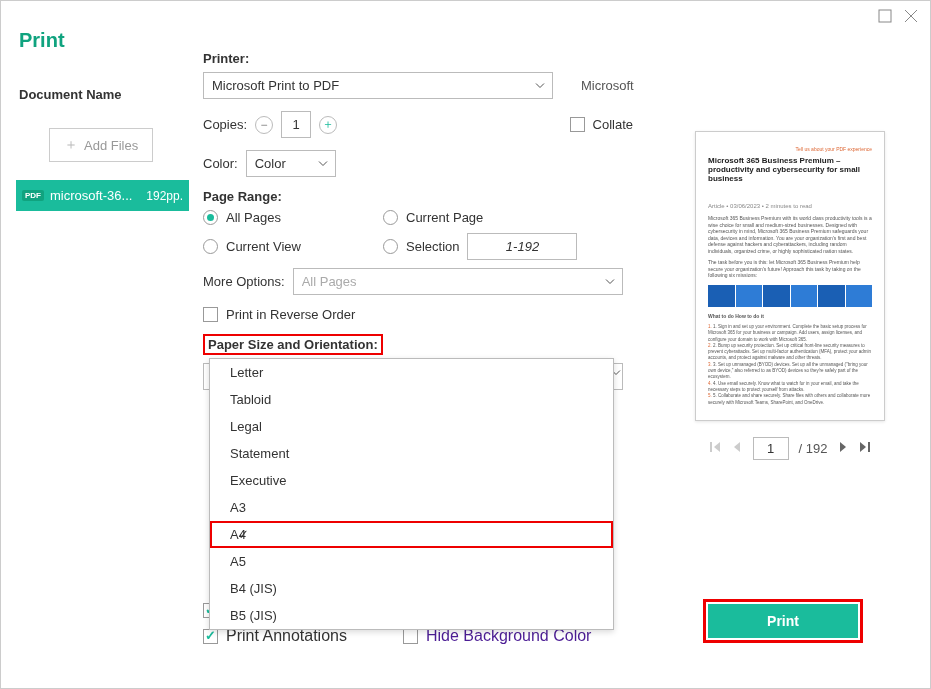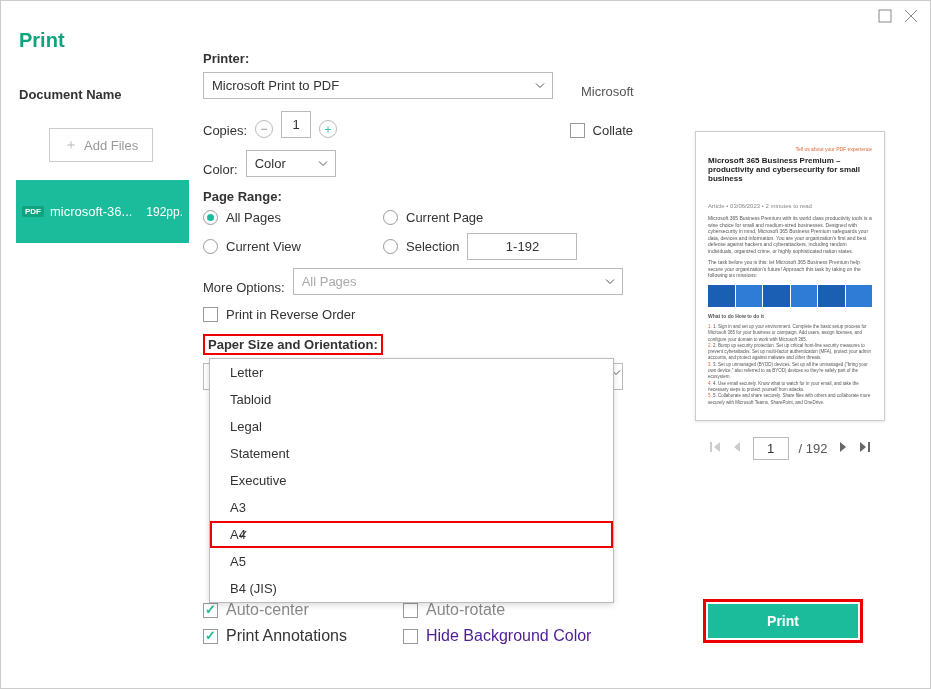--- a/index.html
+++ b/index.html
@@ -3,26 +3,26 @@
 <meta charset="utf-8">
 <style>
 * { box-sizing: border-box; margin: 0; padding: 0; font-family: -apple-system, "Segoe UI", Arial, sans-serif; }
 body { background: #fff; width: 931px; height: 689px; position: relative; border: 1px solid #ccc; overflow: hidden; }
 .titlebar { position: absolute; top: 8px; right: 12px; display: flex; gap: 12px; }
 .titlebar svg { width: 14px; height: 14px; stroke: #888; fill: none; }
 .left-col { position: absolute; left: 18px; top: 28px; width: 160px; }
 .title { color: #10a37f; font-weight: 700; font-size: 20px; margin-bottom: 35px; }
 .doc-name { color: #333; font-weight: 700; font-size: 13px; margin-bottom: 26px; }
 .add-files { border: 1px solid #ccc; background: #fff; color: #999; font-size: 13px; padding: 7px 14px; display: inline-flex; align-items: center; gap: 6px; cursor: pointer; margin-left: 30px; }
-.file-row { background: #1abc9c; color: #fff; display: flex; align-items: center; gap: 6px; padding: 24px 6px; font-size: 13px; margin-top: 18px; margin-left: -3px; width: 173px; }
+.file-row { background: #1abc9c; color: #fff; display: flex; align-items: center; gap: 6px; padding: 8px 6px; font-size: 13px; margin-top: 18px; margin-left: -3px; width: 173px; }
 .file-row .pdf-badge { background: #10a37f; color: #fff; font-size: 8px; font-weight: 700; padding: 1px 3px; border-radius: 2px; }
 .file-row .pages { margin-left: auto; font-size: 12px; }
 .mid-col { position: absolute; left: 202px; top: 50px; width: 430px; font-size: 13px; color: #333; }
 .lbl { font-weight: 700; margin-bottom: 6px; display: block; }
-.row { display: flex; align-items: flex-end; gap: 8px; margin-bottom: 12px; }
+.row { display: flex; align-items: center; gap: 8px; margin-bottom: 12px; }
 select, input[type=text] { border: 1px solid #bbb; font-size: 13px; padding: 5px 8px; background: #fff; color: #333; }
 .printer-select { width: 350px; appearance: none; }
 .select-wrap { position: relative; display: inline-block; }
 .select-wrap .chev { position: absolute; right: 8px; top: 50%; transform: translateY(-50%); pointer-events: none; }
 .chev svg { width: 10px; height: 10px; stroke: #555; }
 .property { color: #555; font-size: 13px; margin-left: 20px; cursor: pointer; }
 .circle-btn { width: 18px; height: 18px; border: 1px solid #bbb; border-radius: 50%; display: inline-flex; align-items: center; justify-content: center; font-size: 12px; color: #888; cursor: pointer; }
 .copies-input { width: 30px; text-align: center; padding: 3px; }
 .cb { width: 15px; height: 15px; border: 1px solid #999; display: inline-block; position: relative; flex-shrink: 0; }
 .cb.checked::after { content: "✓"; position: absolute; left: 1px; top: -2px; color: #1abc9c; font-size: 13px; font-weight: bold; }
@@ -49,21 +49,21 @@
 .preview-page .p-box { flex: 1; height: 22px; background: #2e7cd6; }
 .preview-page .p-box:nth-child(odd) { background: #1a5fb4; }
 .preview-page .p-table { font-size: 4.5px; color: #555; line-height: 1.4; }
 .preview-page .p-table .num { color: #d63; }
 .preview-page .p-link { font-size: 5px; color: #d63; text-align: right; margin-bottom: 4px; }
 .pager { display: flex; align-items: center; justify-content: center; gap: 10px; font-size: 13px; color: #555; }
 .pager svg { width: 12px; height: 12px; fill: #666; }
 .pager svg.dis { fill: #ccc; }
 .pager input { width: 36px; text-align: center; padding: 3px; }
 .print-btn { position: absolute; right: 72px; bottom: 50px; width: 150px; height: 34px; background: #1abc9c; color: #fff; font-weight: 700; font-size: 14px; border: none; cursor: pointer; outline: 3px solid #e00; outline-offset: 2px; }
-.sel-input { width: 110px; text-align: center; }
+.sel-input { width: 110px; text-align: center; font-style: italic; }
 </style>
 </head>
 <body>
 
 <div class="titlebar">
   <span><svg viewBox="0 0 14 14">
         <rect x="1" y="1" width="12" height="12"></rect>
       </svg></span>
   <span><svg viewBox="0 0 14 14">
         <path d="M1 1 L13 13 M13 1 L1 13"></path>
@@ -176,20 +176,21 @@
 <div class="dropdown-panel">
   <div class="item">Letter</div>
   <div class="item">Tabloid</div>
   <div class="item">Legal</div>
   <div class="item">Statement</div>
   <div class="item">Executive</div>
   <div class="item">A3</div>
   <div class="item selected"><span class="check">✓</span><span>A4</span></div>
   <div class="item">A5</div>
   <div class="item">B4 (JIS)</div>
+  <div class="item">B5 (JIS)</div>
 </div>
 
 <div class="mid-bottom">
   <div class="check-row">
     <div class="opt">
         <span class="cb checked"></span>
         <span style="color:#888;">Auto-center</span>
       </div>
     <div class="opt">
         <span class="cb"></span>

